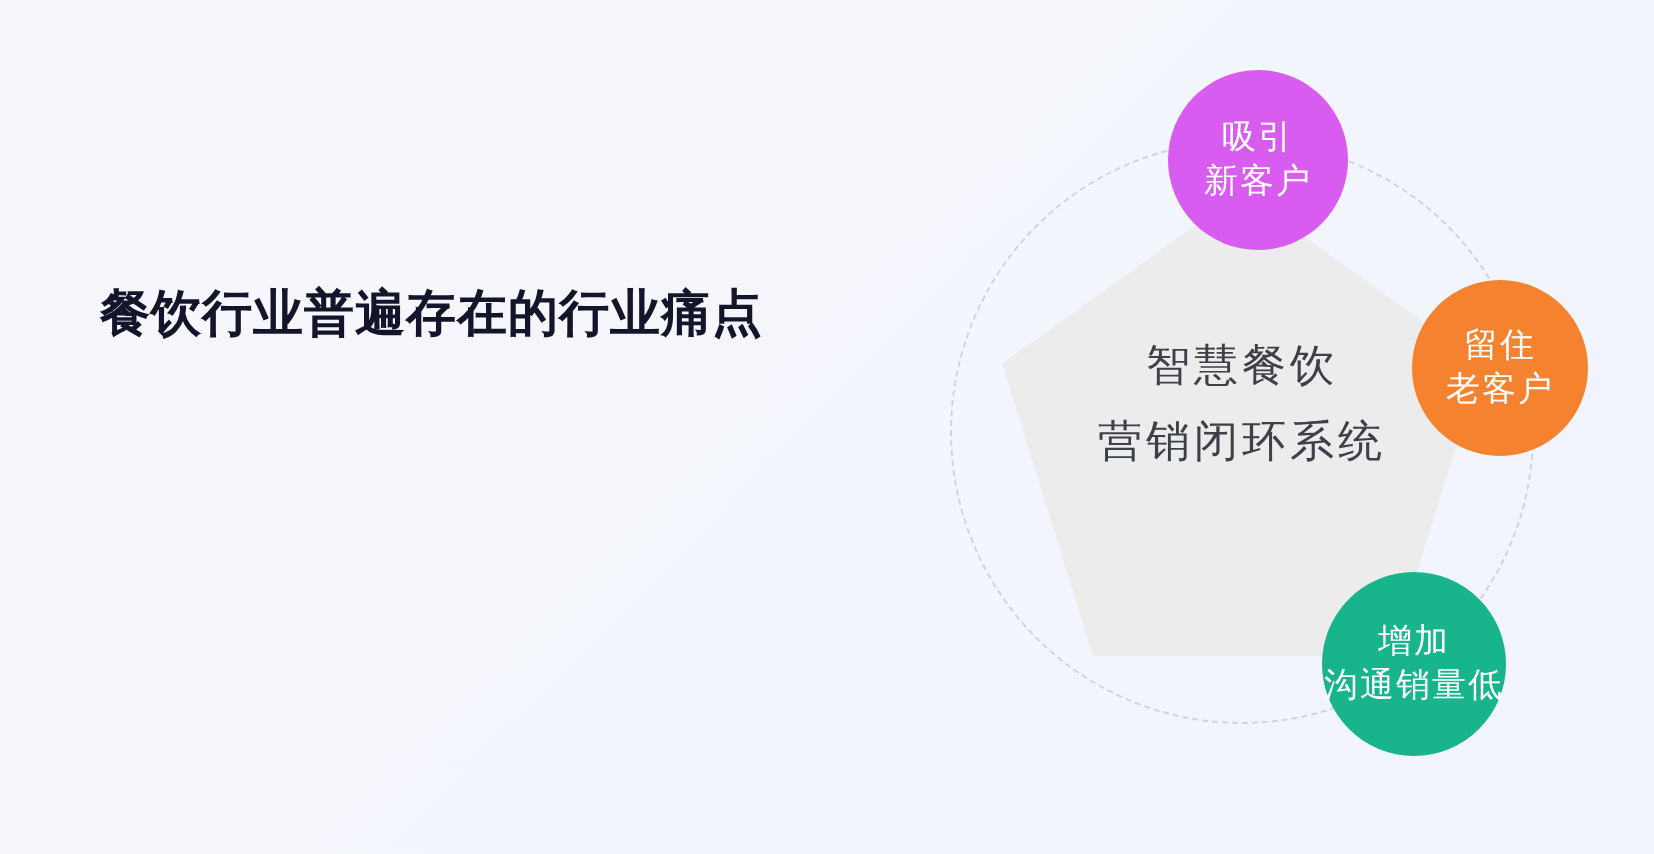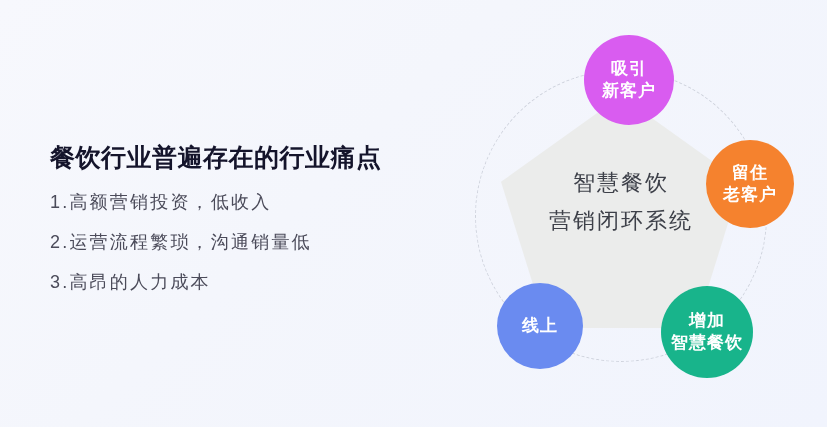--- a/index.html
+++ b/index.html
@@ -98,21 +98,20 @@
     border-radius: 50%;
     display: flex;
     align-items: center;
     justify-content: center;
     text-align: center;
     color: #ffffff;
     font-size: 17px;
     line-height: 22px;
     letter-spacing: 1px;
     box-sizing: border-box;
-    font-weight: bold;
   }
   .node .node-text {
     display: block;
     white-space: pre-line;
   }
 
   
   .node-attract  { left: 154px; top:  19px; width: 90px; height: 90px; background: #d95cf0; }
   .node-retain   { left: 276px; top: 124px; width: 88px; height: 88px; background: #f5822e; }
   .node-sticky   { left: 231px; top: 270px; width: 92px; height: 92px; background: #18b48b; }
@@ -120,25 +119,20 @@
   .node-offline  { left:  20px; top: 119px; width: 86px; height: 86px; background: #5fb6f2; }
 </style>
 </head>
 <body>
 
 <div id="slide">
 
   <div class="left-panel">
     <h1 class="headline">餐饮行业普遍存在的行业痛点</h1>
 
-    <ul class="pain-list">
-      <li class="pain-item">1.高额营销投资，低收入</li>
-      <li class="pain-item">2.运营流程繁琐，沟通销量低</li>
-      <li class="pain-item">3.高昂的人力成本</li>
-    </ul>
   </div>
 
   <div class="diagram">
 
     <div class="dashed-ring"></div>
 
     <div class="pentagon"></div>
 
     <div class="center-label">
       <span class="center-line">智慧餐饮</span>
@@ -150,22 +144,19 @@
 新客户</span>
     </div>
 
     <div class="node node-retain">
       <span class="node-text">留住
 老客户</span>
     </div>
 
     <div class="node node-sticky">
       <span class="node-text">增加
-智慧餐饮</span>
+沟通销量低</span>
     </div>
 
-    <div class="node node-online">
-      <span class="node-text">线上</span>
-    </div>
 
 
   </div>
 </div>
 
 </body></html>

